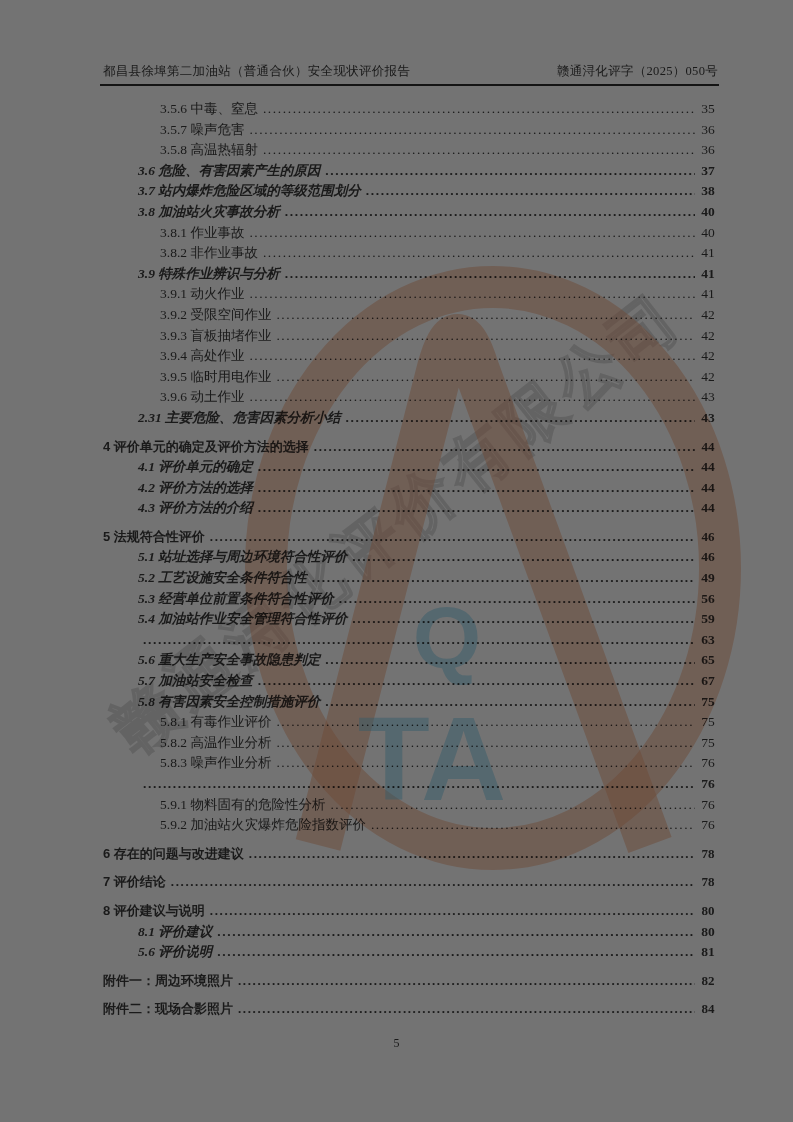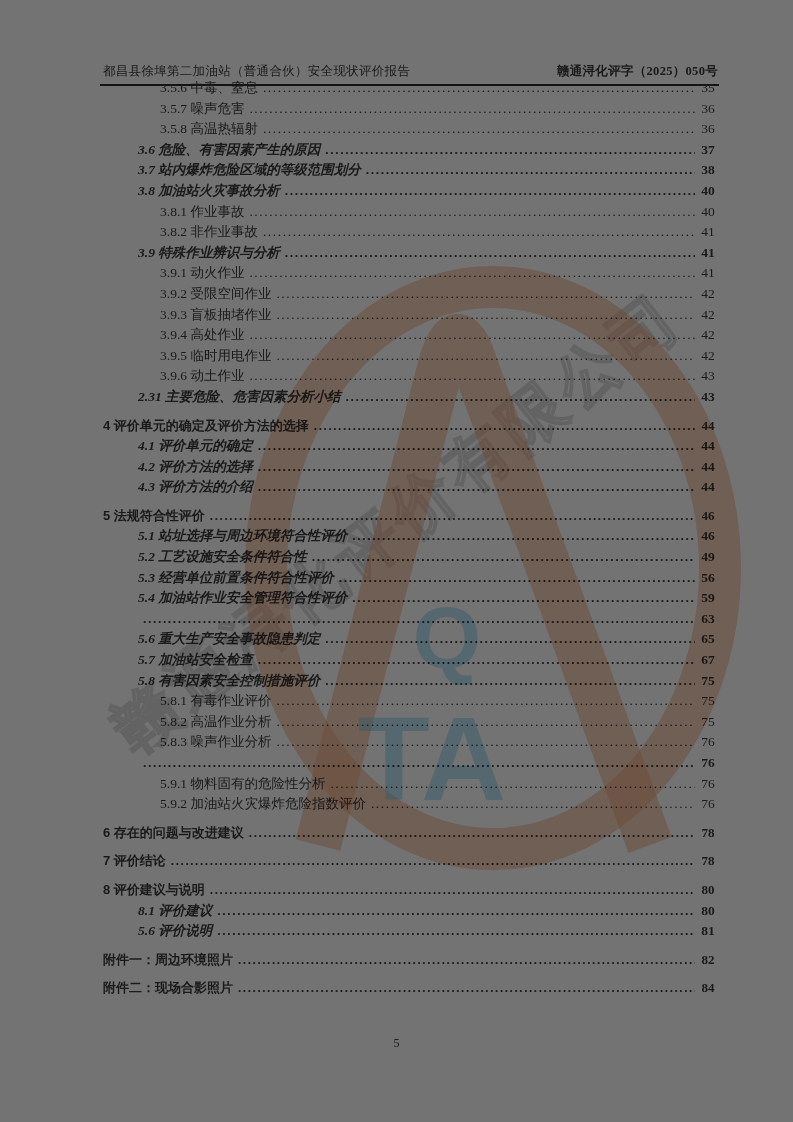--- a/index.html
+++ b/index.html
@@ -11,28 +11,28 @@
     font-family:"Liberation Serif", serif;
     color:#1a1a1a;
   }
   
   .hdr{
     position:absolute;top:63px;left:103px;right:75px;
     display:flex;justify-content:space-between;align-items:baseline;
     font-size:12.5px;line-height:16px;
   }
   .hdr-left{font-weight:normal;letter-spacing:.3px;}
-  .hdr-right{font-weight:bold;letter-spacing:.3px;}
+  .hdr-right{font-weight:normal;letter-spacing:.3px;}
   .hdr-rule{
     position:absolute;top:84px;left:100px;right:74px;
     border-top:2px solid #141414;
   }
   
   .toc{
-    position:absolute;top:78px;left:103px;right:75px;
+    position:absolute;top:99px;left:103px;right:75px;
   }
   .toc-row{
     display:flex;align-items:baseline;
     line-height:20.6px;height:20.6px;
     font-size:13.5px;
     white-space:nowrap;
   }
   .toc-row .label{flex:0 0 auto;}
   .toc-row .dots{
     flex:1 1 auto;overflow:hidden;

